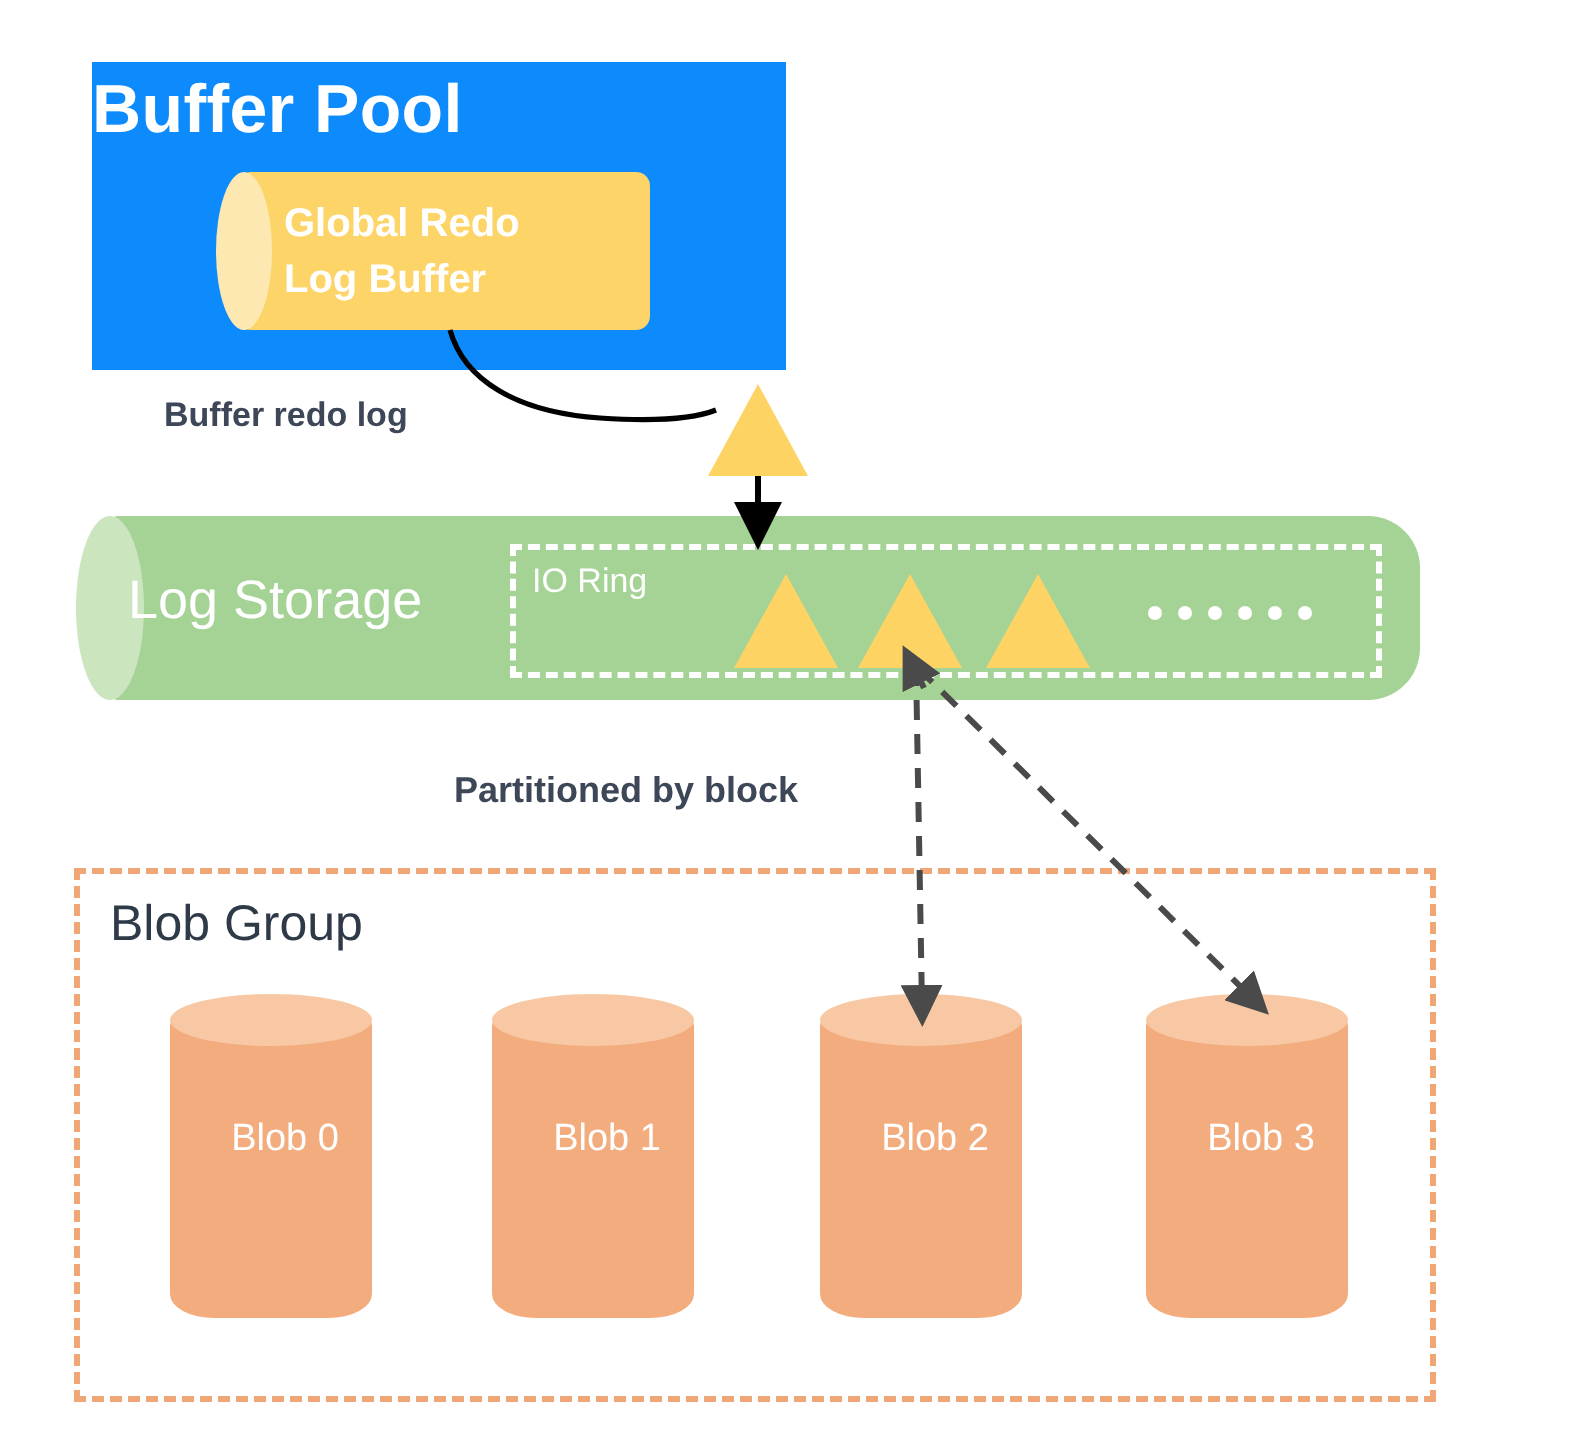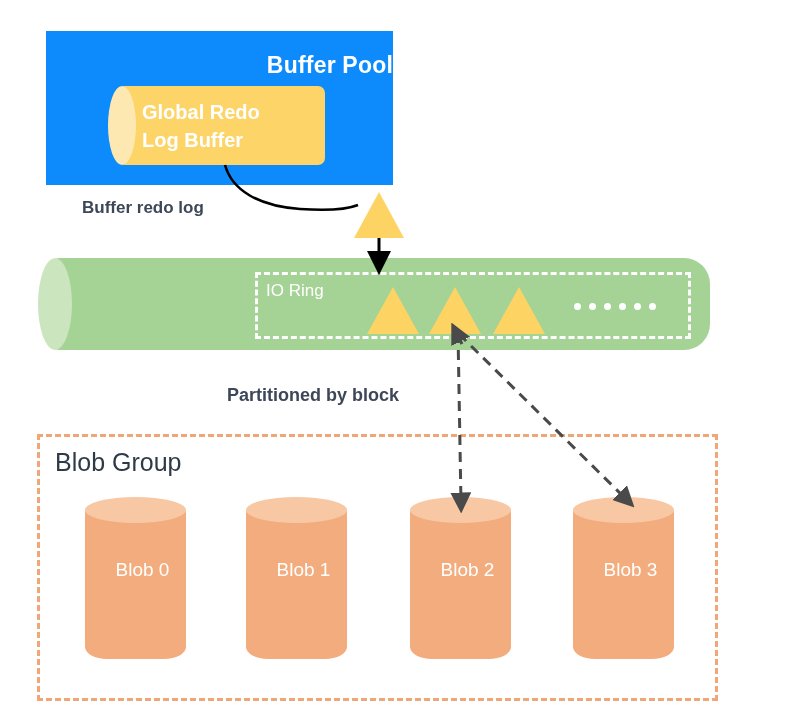--- a/index.html
+++ b/index.html
@@ -25,25 +25,25 @@
   
   #buffer-pool-box {
     left: 46px;
     top: 31px;
     width: 347px;
     height: 154px;
     background: #0d8bfd;
   }
   #buffer-pool-title {
     left: 46px;
-    top: 52px;
+    top: 36px;
     width: 347px;
-    text-align: right;
-    color: #ffffff;
-    font-size: 23px;
+    text-align: left;
+    color: #ffffff;
+    font-size: 34px;
     font-weight: bold;
     letter-spacing: 0.2px;
   }
 
   
   #redo-buffer-cyl {
     left: 108px;
     top: 86px;
     width: 224px;
     height: 79px;
@@ -246,20 +246,21 @@
     </div>
   </div>
 
   <div class="abs" id="persist-redo-label">Buffer redo log</div>
 
   <div class="abs" id="partitioned-label">Partitioned by block</div>
 
   <div class="abs" id="log-storage-cyl">
     <div class="cyl-body"></div>
     <div class="cyl-cap"></div>
+    <div id="log-storage-label">Log Storage</div>
   </div>
 
   <div class="abs" id="io-ring-box"></div>
   <div class="abs" id="io-ring-label">IO Ring</div>
 
   <div class="abs ring-dots">
     <div class="dot"></div>
     <div class="dot"></div>
     <div class="dot"></div>
     <div class="dot"></div>

